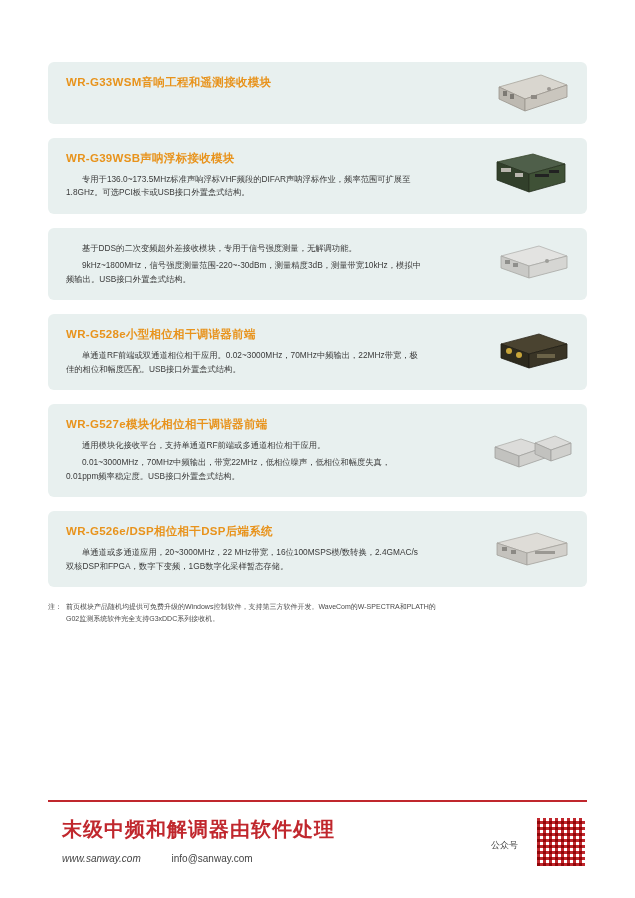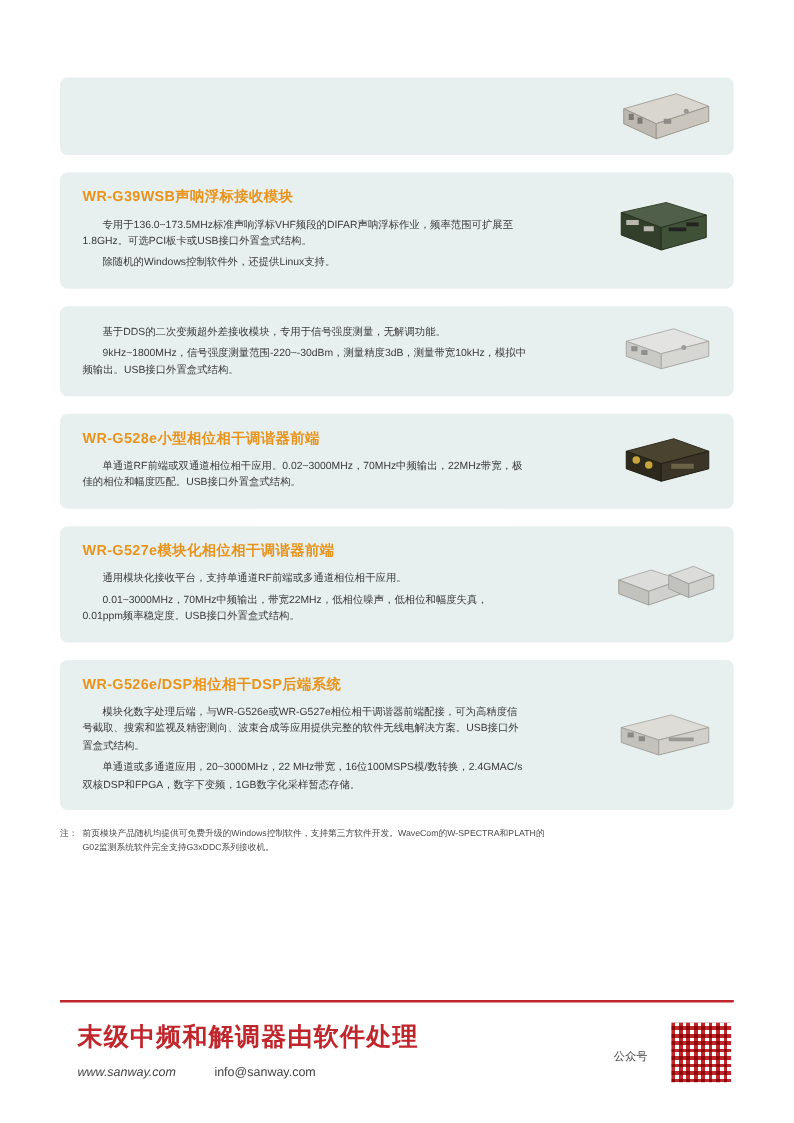--- a/index.html
+++ b/index.html
@@ -137,38 +137,38 @@
   }
 </style>
 </head>
 <body>
 
 <div class="page">
 
   <div class="cards">
 
     <div class="card">
+      <div class="card-title">WR-G33WSM音响工程和遥测接收模块</div>
       <div class="card-img">
         <svg width="86" height="56" viewBox="0 0 86 56">
           <polygon points="12,22 54,10 80,20 38,34" fill="#d9d6cf" stroke="#a8a49c" stroke-width="0.8"></polygon>
           <polygon points="12,22 38,34 38,46 12,34" fill="#bdb9b1" stroke="#9a968e" stroke-width="0.8"></polygon>
           <polygon points="38,34 80,20 80,32 38,46" fill="#cac6be" stroke="#9a968e" stroke-width="0.8"></polygon>
           <rect x="16" y="26" width="4" height="5" fill="#7d7a74"></rect>
           <rect x="23" y="29" width="4" height="5" fill="#7d7a74"></rect>
           <rect x="44" y="30" width="6" height="4" fill="#8e8a84"></rect>
           <circle cx="62" cy="24" r="2" fill="#9b9792"></circle>
         </svg>
       </div>
     </div>
 
     <div class="card">
       <div class="card-title">WR-G39WSB声呐浮标接收模块</div>
       <div class="card-body">
         <p>专用于136.0~173.5MHz标准声响浮标VHF频段的DIFAR声呐浮标作业，频率范围可扩展至1.8GHz。可选PCI板卡或USB接口外置盒式结构。</p>
-        <p>除随机的Windows控制软件外，还提供Linux支持。</p>
       </div>
       <div class="card-img">
         <svg width="86" height="56" viewBox="0 0 86 56">
           <polygon points="10,14 46,6 78,16 42,26" fill="#4f5f4a" stroke="#3a472f" stroke-width="0.8"></polygon>
           <polygon points="10,14 42,26 42,44 10,32" fill="#32402b" stroke="#26301f" stroke-width="0.8"></polygon>
           <polygon points="42,26 78,16 78,34 42,44" fill="#3f5136" stroke="#26301f" stroke-width="0.8"></polygon>
           <rect x="14" y="20" width="10" height="4" fill="#b9b6ae"></rect>
           <rect x="28" y="25" width="8" height="4" fill="#b9b6ae"></rect>
           <rect x="48" y="26" width="14" height="3" fill="#222"></rect>
           <rect x="62" y="22" width="10" height="3" fill="#222"></rect>
@@ -224,21 +224,20 @@
           <polygon points="48,20 68,13 84,20 64,27" fill="#dcdcda" stroke="#aeaeab" stroke-width="0.8"></polygon>
           <polygon points="48,20 64,27 64,38 48,31" fill="#c2c2bf" stroke="#a0a09d" stroke-width="0.8"></polygon>
           <polygon points="64,27 84,20 84,31 64,38" fill="#d0d0cd" stroke="#a0a09d" stroke-width="0.8"></polygon>
         </svg>
       </div>
     </div>
 
     <div class="card">
       <div class="card-title">WR-G526e/DSP相位相干DSP后端系统</div>
       <div class="card-body">
-        <p>模块化数字处理后端，与WR-G526e或WR-G527e相位相干调谐器前端配接，可为高精度信号截取、搜索和监视及精密测向、波束合成等应用提供完整的软件无线电解决方案。USB接口外置盒式结构。</p>
         <p>单通道或多通道应用，20~3000MHz，22 MHz带宽，16位100MSPS模/数转换，2.4GMAC/s双核DSP和FPGA，数字下变频，1GB数字化采样暂态存储。</p>
       </div>
       <div class="card-img">
         <svg width="86" height="56" viewBox="0 0 86 56">
           <polygon points="10,22 50,12 80,22 40,32" fill="#dedcd7" stroke="#b0aea9" stroke-width="0.8"></polygon>
           <polygon points="10,22 40,32 40,44 10,34" fill="#c4c2bd" stroke="#a3a19c" stroke-width="0.8"></polygon>
           <polygon points="40,32 80,22 80,34 40,44" fill="#d2d0cb" stroke="#a3a19c" stroke-width="0.8"></polygon>
           <rect x="15" y="26" width="5" height="4" fill="#8b8984"></rect>
           <rect x="24" y="29" width="5" height="4" fill="#8b8984"></rect>
           <rect x="48" y="30" width="20" height="3" fill="#9a9893"></rect>

